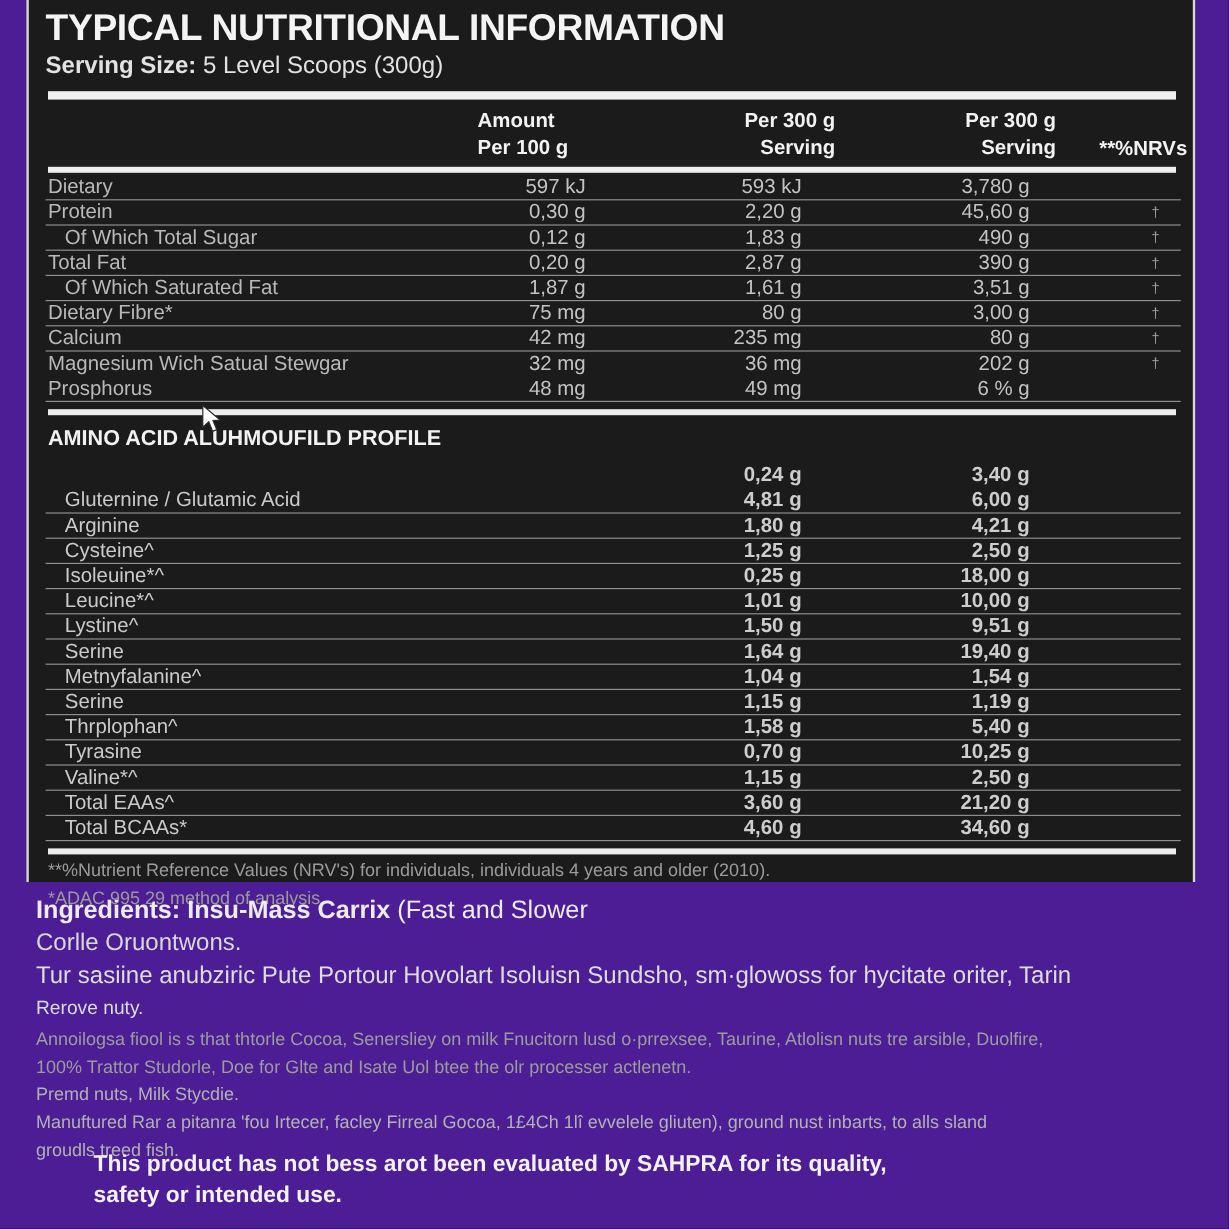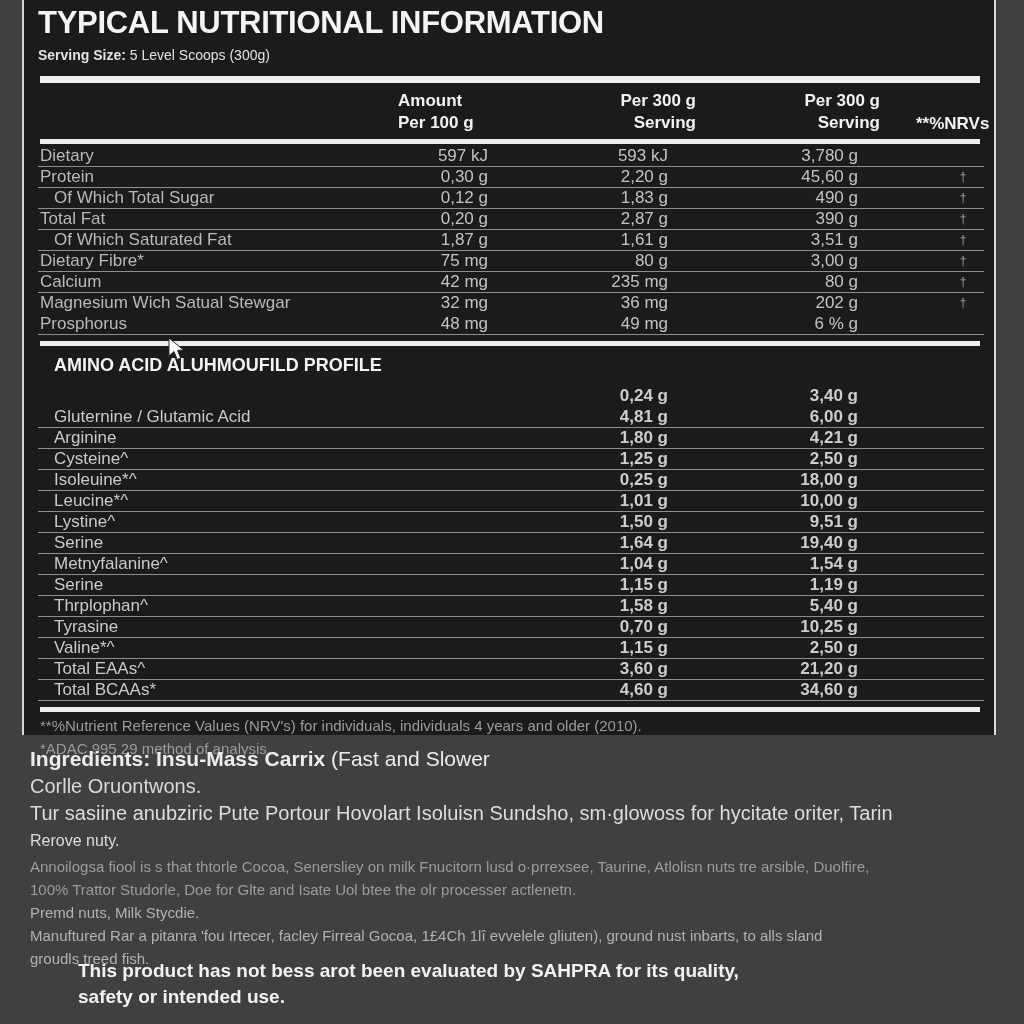--- a/index.html
+++ b/index.html
@@ -9,21 +9,21 @@
     height: 1024px;
     background: #161617;
     font-family: "Liberation Sans", sans-serif;
     overflow: hidden;
   }
 
   #label {
     position: relative;
     width: 1024px;
     height: 1024px;
-    background: #404040;
+    background: #4c1d95;
     color: #e9e9e9;
   }
 
   
   .panel {
     position: absolute;
     left: 22px;
     top: 0px;
     width: 974px;
     height: 735px;
@@ -36,21 +36,21 @@
   .title {
     font-size: 31px;
     font-weight: bold;
     letter-spacing: -0.3px;
     color: #f4f4f4;
     line-height: 38px;
     white-space: nowrap;
   }
 
   .serving {
-    font-size: 14px;
+    font-size: 20px;
     line-height: 26px;
     color: #e2e2e2;
     font-weight: normal;
     white-space: nowrap;
   }
   .serving b { font-weight: bold; }
 
   .thickrule {
     height: 7px;
     background: #f0f0f0;
@@ -119,21 +119,21 @@
   .v3 { left: 690px; width: 130px; }
   .v4 { left: 880px; width: 90px; text-align: center; font-size: 12px; color: #9e9e9e; }
 
   
   .aminohead {
     font-size: 18px;
     font-weight: bold;
     color: #f2f2f2;
     letter-spacing: 0px;
     margin-top: 9px;
-    margin-left: 16px;
+    margin-left: 2px;
     white-space: nowrap;
   }
 
   .atable { margin-top: 10px; }
   .arow {
     position: relative;
     height: 21px;
     border-bottom: 1px solid #8d8d8d;
   }
   .arow.topless { border-bottom: 1px solid transparent; }

